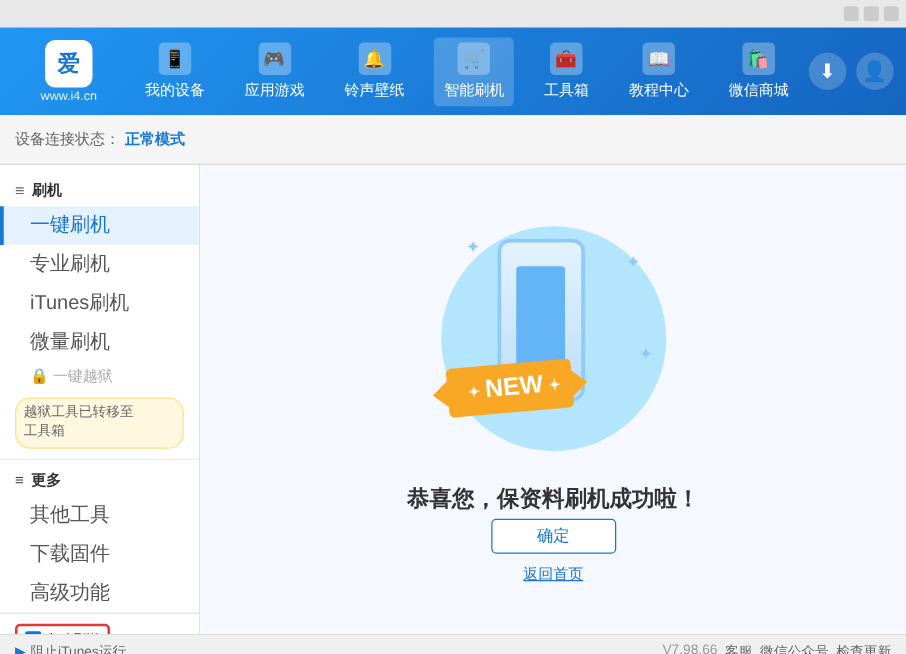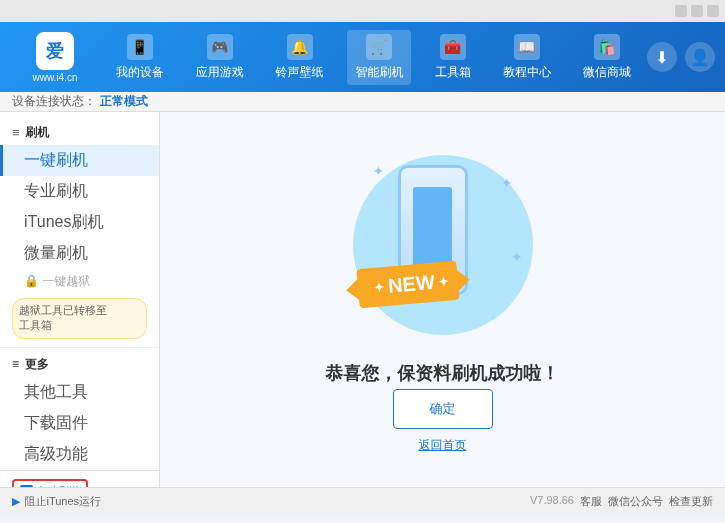--- a/index.html
+++ b/index.html
@@ -76,21 +76,21 @@
     .nav-right-btn {
       width: 30px; height: 30px;
       background: rgba(255,255,255,0.2);
       border-radius: 50%;
       display: flex; align-items: center; justify-content: center;
       cursor: pointer; color: white; font-size: 16px;
     }
 
     
     .status-bar {
-      height: 20px;
+      height: 40px;
       background: #f5f5f5;
       border-bottom: 1px solid #ddd;
       display: flex;
       align-items: center;
       padding: 0 12px;
       font-size: 12px;
       color: #333;
     }
     .status-bar .status-label { color: #666; }
     .status-bar .status-value { color: #1976d2; font-weight: bold; margin-left: 4px; }
@@ -236,21 +236,21 @@
     .sp1 { top: 18px; left: 30px; }
     .sp2 { top: 30px; right: 30px; }
     .sp3 { bottom: 80px; right: 20px; }
 
     .success-text {
       font-size: 18px; color: #333;
       font-weight: bold;
       margin-bottom: 4px;
     }
     .confirm-btn {
-      width: 100px; height: 40px;
+      width: 100px; height: 28px;
       background: white;
       border: 1px solid #1976d2;
       color: #1976d2;
       border-radius: 4px;
       cursor: pointer;
       font-size: 13px;
       margin-bottom: 8px;
     }
     .back-link {
       color: #1976d2; font-size: 12px; cursor: pointer; text-decoration: underline;

